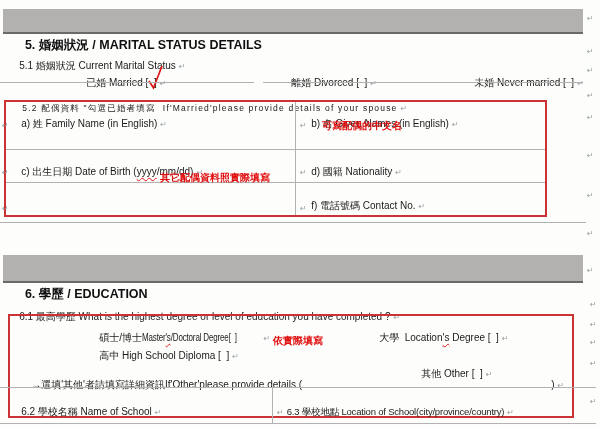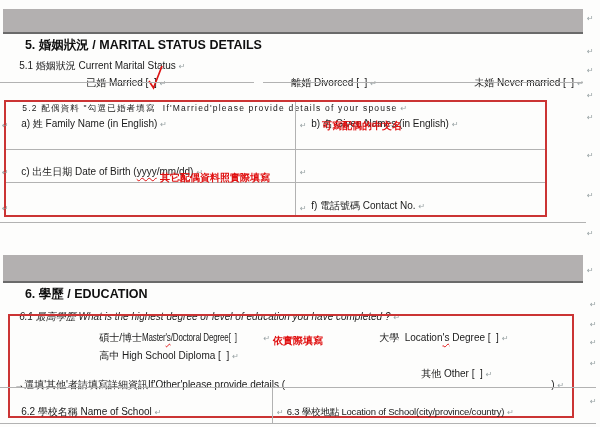--- a/index.html
+++ b/index.html
@@ -81,60 +81,63 @@
   </div>
 
   <div class="abs t" style="left:300px;top:104px;">
     <span>b) 名 Given Names (in English)</span><span class="rm">↵</span>
   </div>
   <div class="abs note" style="left:322px;top:119px;">可寫配偶的中文名</div>
 
   <div class="abs t" style="left:10px;top:152px;">
     <span>c) 出生日期 Date of Birth (</span><span class="wavy">yyyy</span><span>/</span><span>mm</span><span>/</span><span class="wavy">dd</span><span>)</span><span class="rm">↵</span>
   </div>
+  <div class="abs t" style="left:300px;top:152px;">
+    <span>d) 國籍 Nationality</span><span class="rm">↵</span>
+  </div>
   <div class="abs note" style="left:160px;top:171px;">其它配偶資料照實際填寫</div>
 
   <div class="abs t" style="left:300px;top:186px;">
     <span>f) 電話號碼 Contact No.</span><span class="rm">↵</span>
   </div>
 
   <span class="abs rm-abs" style="left:2px;top:121px;">↵</span>
   <span class="abs rm-abs" style="left:300px;top:121px;">↵</span>
   <span class="abs rm-abs" style="left:2px;top:168px;">↵</span>
   <span class="abs rm-abs" style="left:300px;top:168px;">↵</span>
   <span class="abs rm-abs" style="left:2px;top:204px;">↵</span>
   <span class="abs rm-abs" style="left:300px;top:204px;">↵</span>
 
   <div class="abs hl" style="left:0;top:222px;width:586px;"></div>
 
   <div class="abs bar" style="left:3px;top:255px;width:572px;height:26px;line-height:26px;">
     <span>6. 學歷 / EDUCATION</span>
   </div>
 
-  <div class="abs t" style="left:8px;top:297px;font-style:italic;">
+  <div class="abs t" style="left:8px;top:297px;">
     <span>6.1 最高學歷 What is the highest degree or level of education you have completed ?</span><span class="rm">↵</span>
   </div>
 
   <div class="abs redbox" style="left:8px;top:314px;width:566px;height:104px;"></div>
 
   <div class="abs t" style="left:88px;top:318px;">
     <span>碩士/博士</span><span class="squeeze"><span>Master</span><span class="wavy">'s</span><span>/Doctoral Degree</span><span class="bracket">[  ]</span></span><span class="rm">↵</span>
   </div>
   <div class="abs t" style="left:368px;top:318px;">
     <span>大學  </span><span>Location</span><span class="wavy">'s</span><span> Degree </span><span class="bracket">[  ]</span><span class="rm">↵</span>
   </div>
   <div class="abs t" style="left:88px;top:336px;">
     <span>高中 </span><span>High School Diploma </span><span class="bracket">[  ]</span><span class="rm">↵</span>
   </div>
   <div class="abs note" style="left:241px;top:334px;margin-left:32px;">依實際填寫</div>
   <div class="abs t" style="left:410px;top:354px;">
     <span>其他 </span><span>Other </span><span class="bracket">[  ]</span><span class="rm">↵</span>
   </div>
 
-  <div class="abs t" style="left:3px;top:365px;">
+  <div class="abs t" style="left:20px;top:365px;">
     <span>→</span><span>選填'其他'者請填寫詳細資訊If'Other'please provide details (</span>
   </div>
   <div class="abs cell" style="left:310px;top:362px;width:225px;height:15px;"></div>
   <div class="abs t" style="left:540px;top:365px;">
     <span>)</span><span class="rm">↵</span>
   </div>
 
   <div class="abs hl" style="left:0;top:387px;width:596px;"></div>
   <div class="abs vl" style="left:272px;top:387px;height:37px;"></div>
   <div class="abs cell" style="left:2px;top:388px;width:269px;height:34px;"></div>

